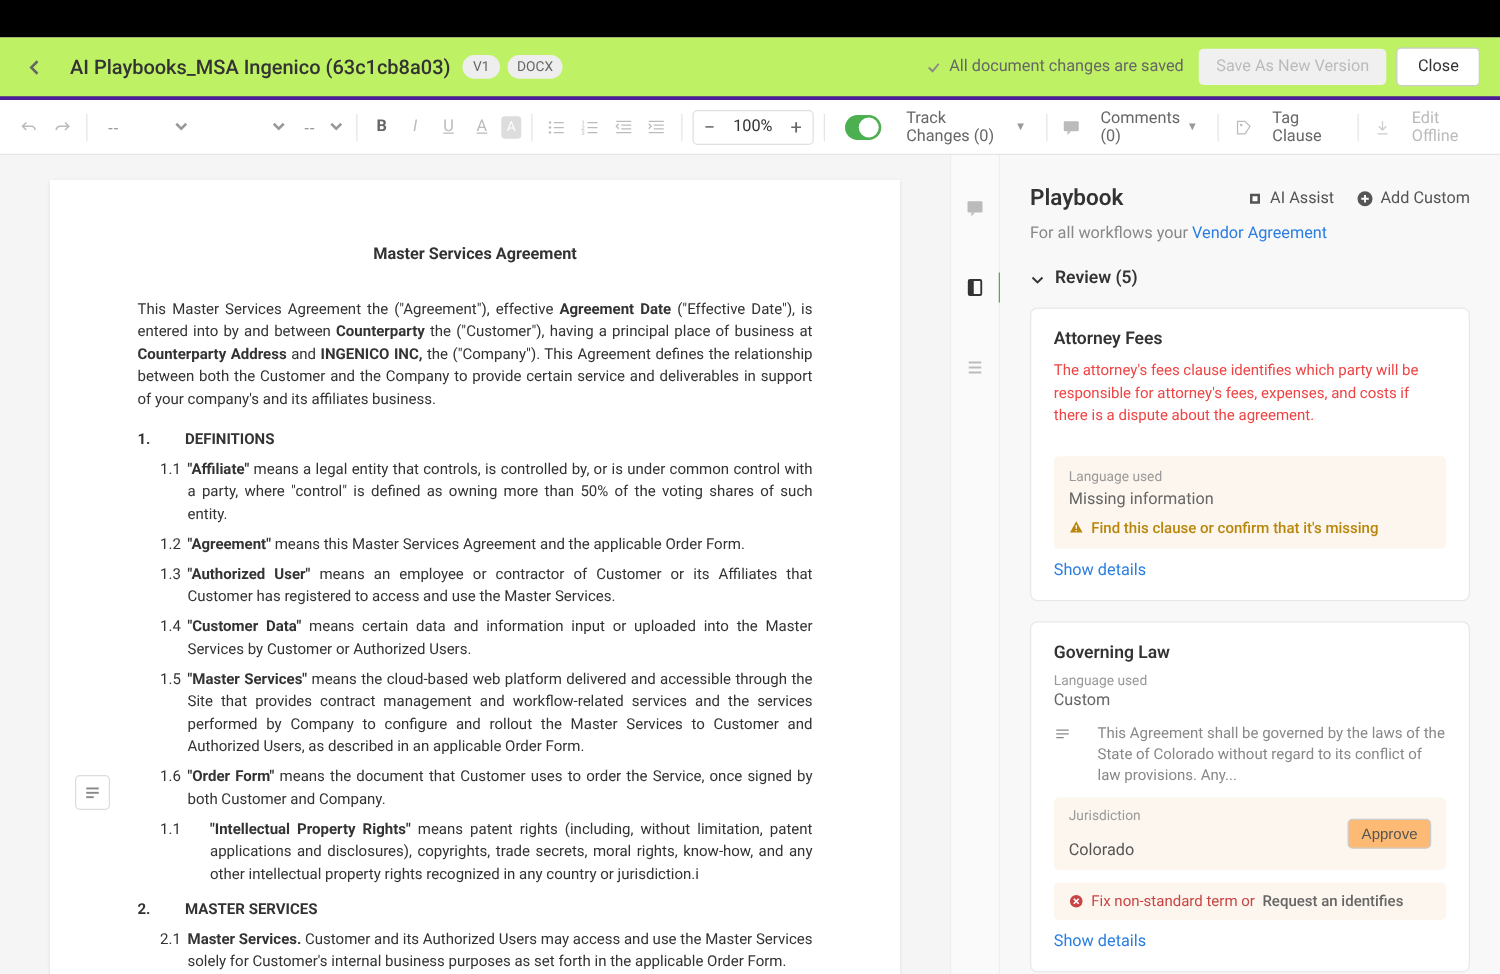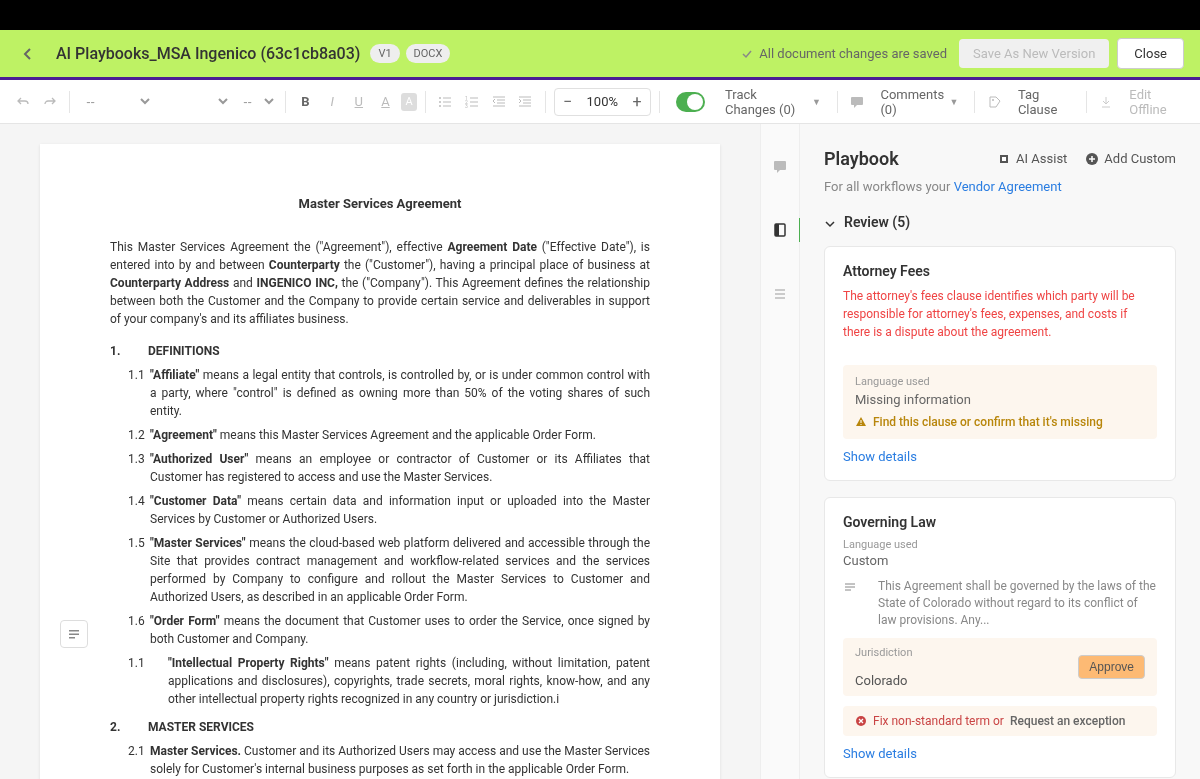--- a/index.html
+++ b/index.html
@@ -344,21 +344,21 @@
             <div class="jur-val">Colorado</div>
           </div>
           <button class="approve-btn">Approve</button>
         </div>
         <div class="fix-row">
           <svg width="12" height="12" viewBox="0 0 12 12">
               <circle cx="6" cy="6" r="5" fill="#c94444"></circle>
               <path d="M4 4 L8 8 M8 4 L4 8" stroke="#fff" stroke-width="1.3"></path>
             </svg>
           <span style="color:#c94444">Fix non-standard term or</span>
-          <span class="fix-action">Request an exception</span>
+          <span class="fix-action">Request an identifies</span>
         </div>
         <div class="show-details">Show details</div>
       </div>
 
       <div class="card">
         
         
         
         
         

